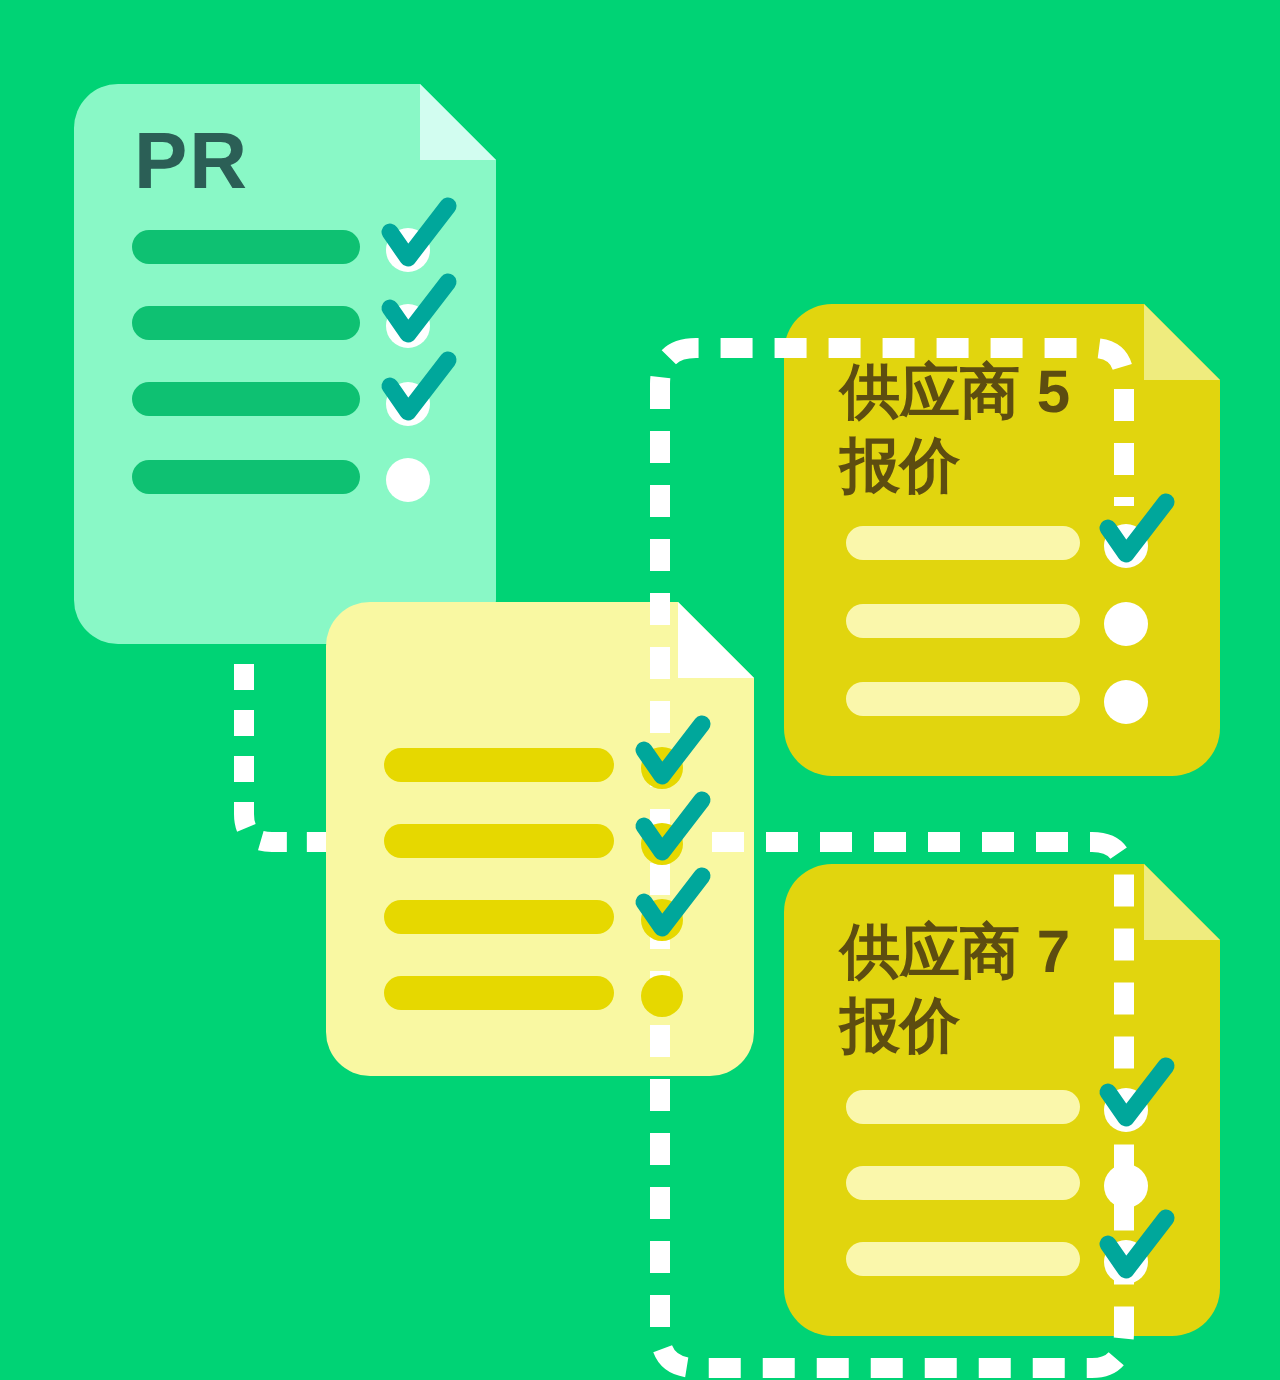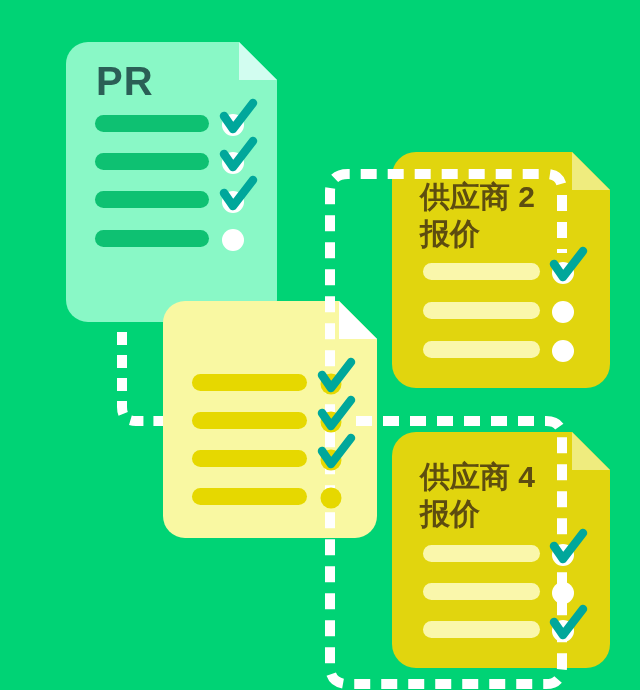--- a/index.html
+++ b/index.html
@@ -10,21 +10,21 @@
     --supplier-card:#e1d50e; --supplier-fold:#efec7e; --supplier-bar:#faf7ab;
   }
   html,body{margin:0;padding:0;}
   .stage{
     position:relative; width:640px; height:690px; overflow:hidden;
     background:var(--background);
     font-family:"Liberation Sans","DejaVu Sans",sans-serif;
   }
   .layer{position:absolute; left:0; top:0; pointer-events:none;}
   .card{position:absolute; border-radius:22px;}
-  #card-pr {left:37px;  top:42px;  width:211px; height:280px; background:var(--pr-card);margin-left:29px;}
+  #card-pr {left:37px;  top:42px;  width:211px; height:280px; background:var(--pr-card);}
   #card-rdq{left:163px; top:301px; width:214px; height:237px; background:var(--rdq-card);}
   #card-s1 {left:392px; top:152px; width:218px; height:236px; background:var(--supplier-card); border-radius:24px;}
   #card-s2 {left:392px; top:432px; width:218px; height:236px; background:var(--supplier-card); border-radius:24px;}
   .fold{position:absolute; top:0; right:0; width:38px; height:38px;}
   .card-title{
     position:absolute; left:28px; top:18px;
     font-size:40px; font-weight:bold; letter-spacing:1px; color:var(--ink-teal);
     line-height:42px; white-space:nowrap;
   }
   #card-pr .card-title{left:30px;}
@@ -105,41 +105,41 @@
       <div class="bar" style="left: 29px; top: 186.5px; width: 115px;"></div>
       <span class="bullet" style="left: 168px; top: 197px;"></span>
     </div>
 
   <div class="card" id="card-s1">
     <svg class="fold" viewBox="0 0 38 38">
       <polygon points="0,0 38,0 38,38" style="fill:var(--background)"></polygon>
       <polygon points="0,0 38,38 0,38" style="fill:var(--supplier-fold)"></polygon>
     </svg>
     <div class="supplier-title">
-      <div>供应商 2</div>
+      <div>供应商 5</div>
       <div>报价</div>
     </div>
   <div class="bar" style="left: 31px; top: 110.5px; width: 117px;"></div>
       <span class="bullet" style="left: 171px; top: 121px;"></span>
       <svg class="check" viewBox="0 0 46 42" style="left: 156px; top: 91px;">
         <polyline points="6,21 15,34 35,8"></polyline>
       </svg>
       <div class="bar" style="left: 31px; top: 149.5px; width: 117px;"></div>
       <span class="bullet" style="left: 171px; top: 160px;"></span>
       <div class="bar" style="left: 31px; top: 188.5px; width: 117px;"></div>
       <span class="bullet" style="left: 171px; top: 199px;"></span>
     </div>
 
   <div class="card" id="card-s2">
     <svg class="fold" viewBox="0 0 38 38">
       <polygon points="0,0 38,0 38,38" style="fill:var(--background)"></polygon>
       <polygon points="0,0 38,38 0,38" style="fill:var(--supplier-fold)"></polygon>
     </svg>
     <div class="supplier-title">
-      <div>供应商 4</div>
+      <div>供应商 7</div>
       <div>报价</div>
     </div>
   <div class="bar" style="left: 31px; top: 112.5px; width: 117px;"></div>
       <span class="bullet" style="left: 171px; top: 123px;"></span>
       <svg class="check" viewBox="0 0 46 42" style="left: 156px; top: 93px;">
         <polyline points="6,21 15,34 35,8"></polyline>
       </svg>
       <div class="bar" style="left: 31px; top: 150.5px; width: 117px;"></div>
       <span class="bullet" style="left: 171px; top: 161px;"></span>
       <div class="bar" style="left: 31px; top: 188.5px; width: 117px;"></div>

